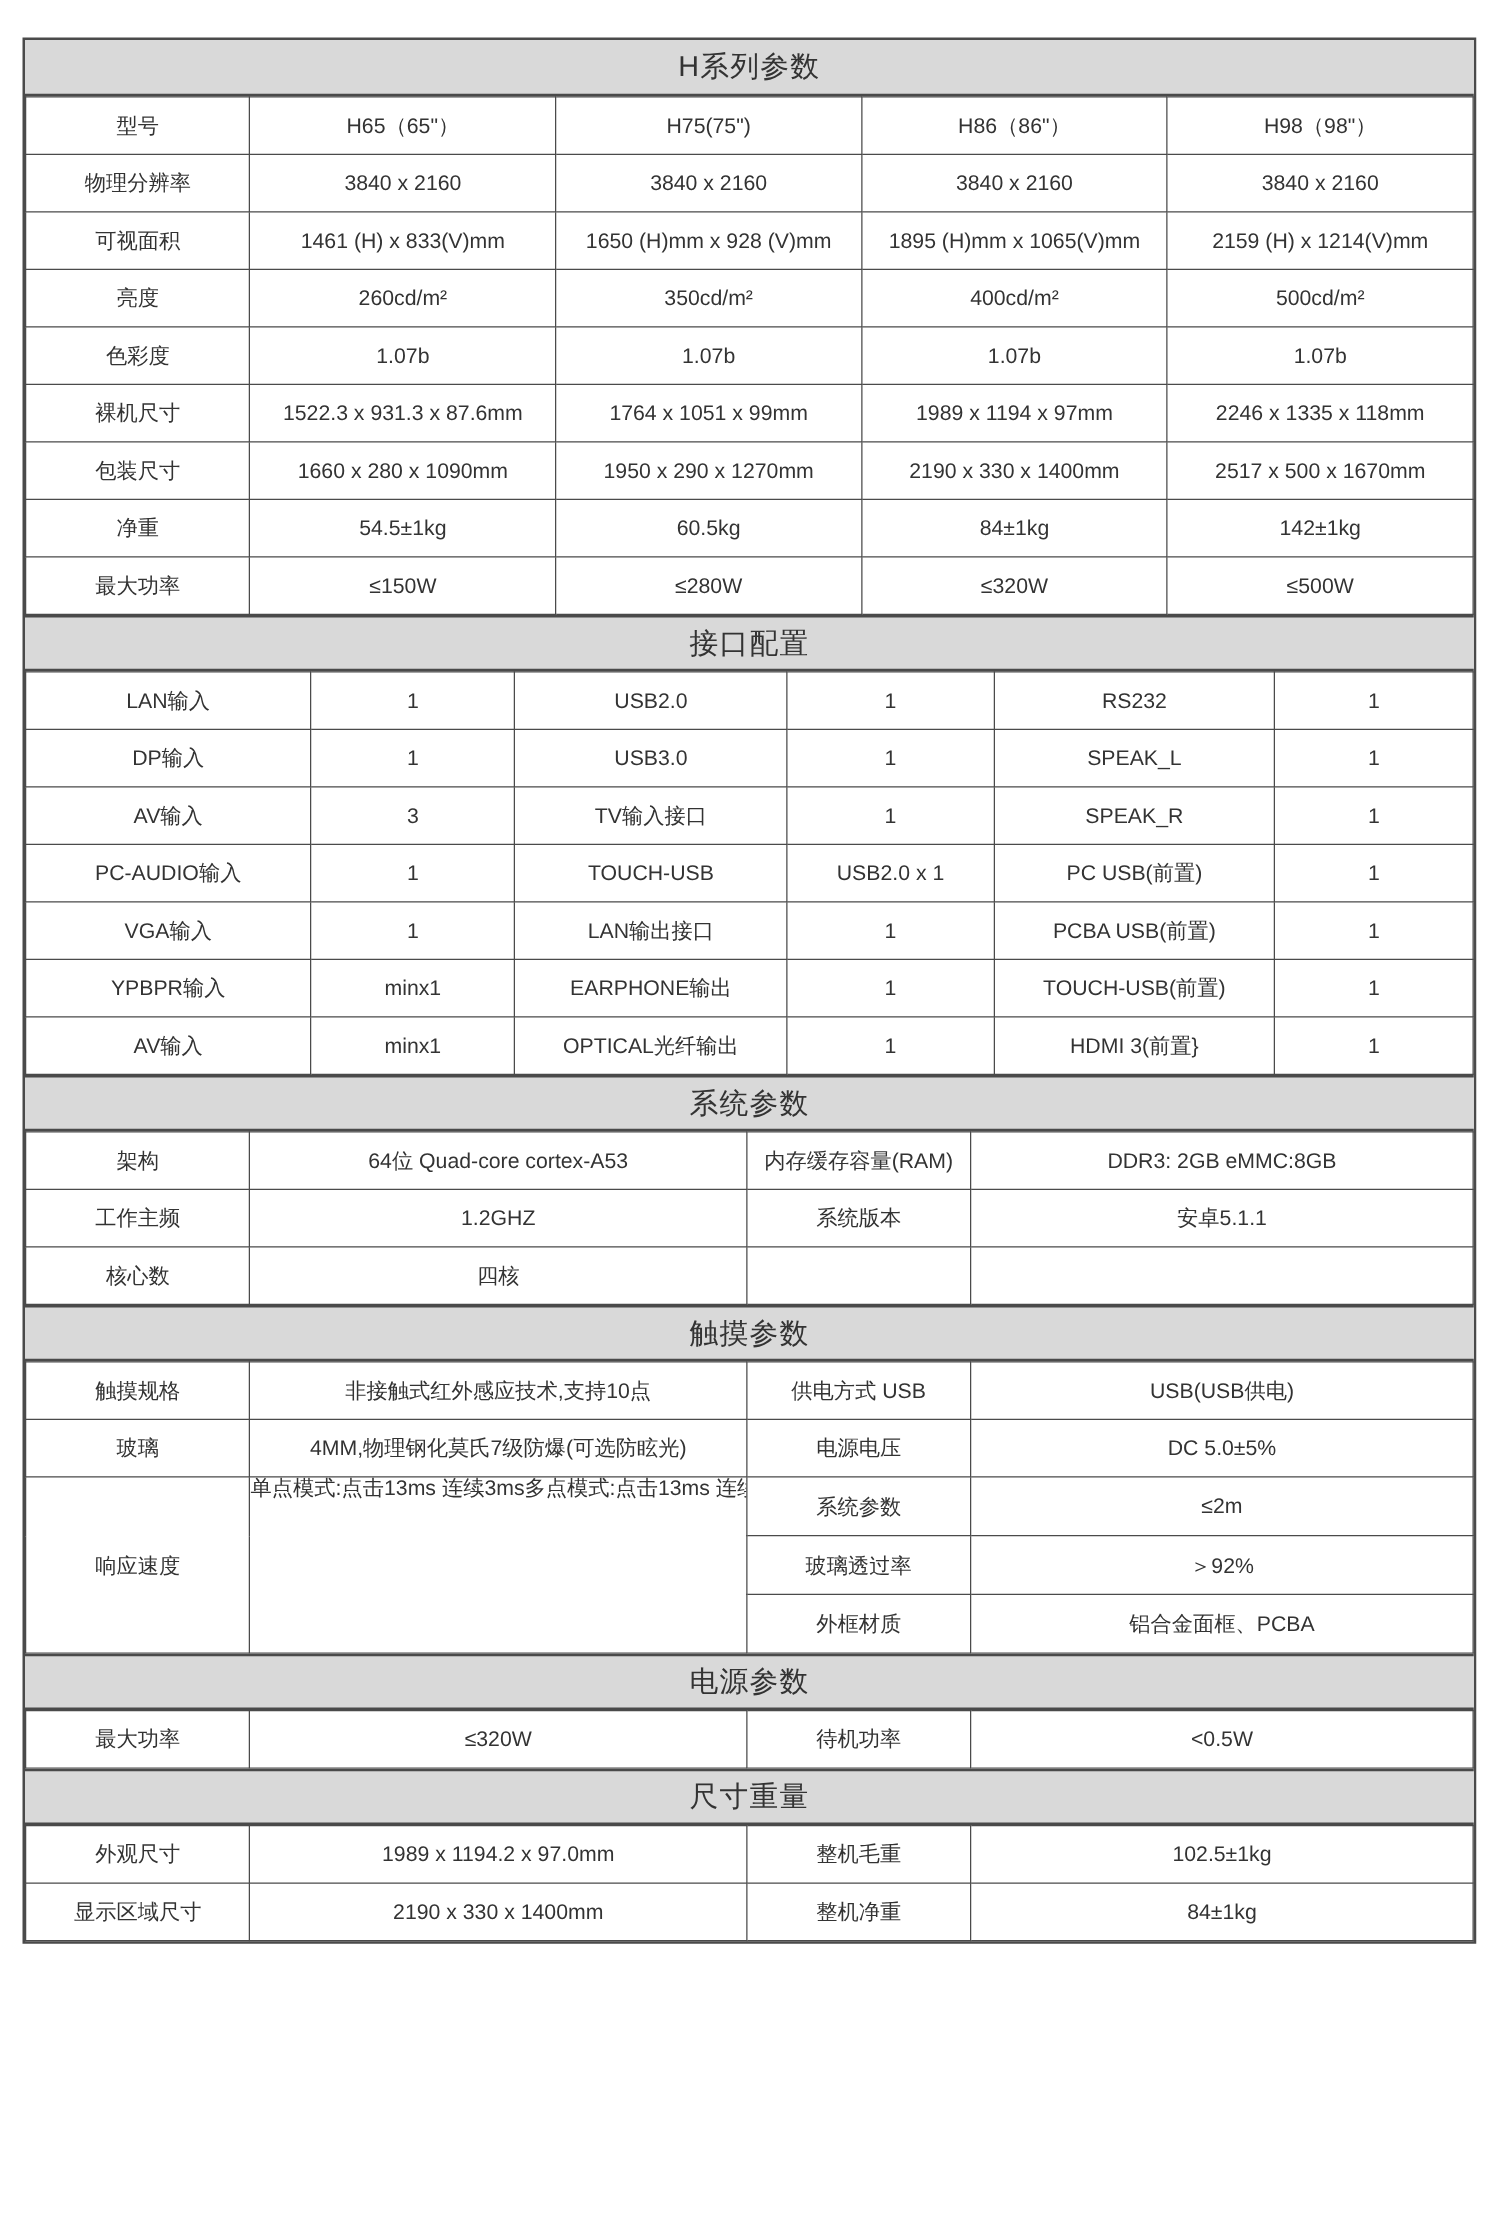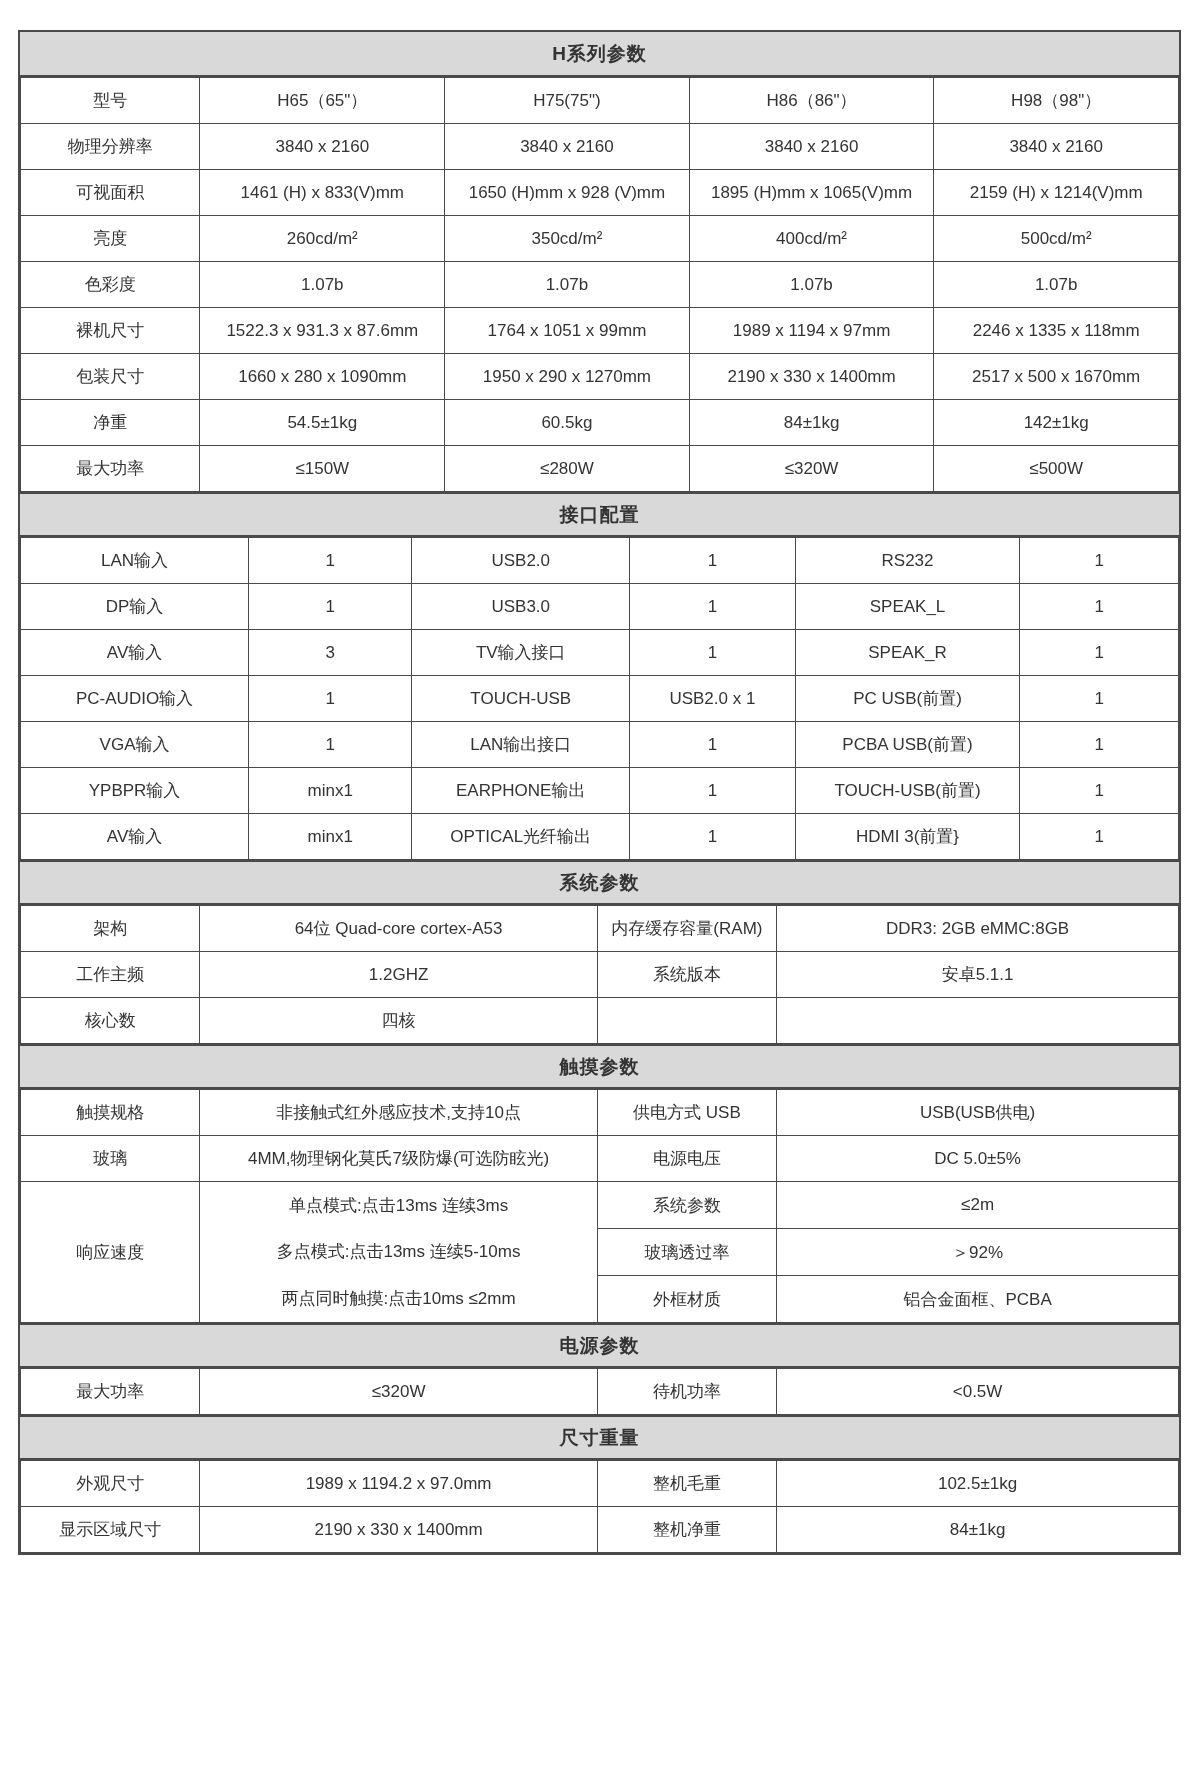--- a/index.html
+++ b/index.html
@@ -11,25 +11,24 @@
   }
   .sheet { position: relative; width: 1198px; height: 1792px; background: #fff; }
   .spec-wrap {
     position: absolute; left: 18px; top: 30px; width: 1163px;
     border: 2px solid #4a4a4a; background: #fff;
   }
   .sh {
     background: #d9d9d9;
     height: 45px;
     display: flex; align-items: center; justify-content: center;
-    font-size: 19px; color: #333;
+    font-size: 23px; color: #333;
     border-top: 2px solid #4a4a4a;
     border-bottom: 2px solid #4a4a4a;
     letter-spacing: 1px;
-    font-weight: bold;
   }
   .sh.first { border-top: none; }
   table { width: 100%; border-collapse: collapse; table-layout: fixed; }
   td {
     border: 1px solid #4a4a4a;
     height: 46px;
     text-align: center; vertical-align: middle;
     font-size: 17px; color: #333;
     padding: 0 4px;
     overflow: hidden; white-space: nowrap;
@@ -44,21 +43,21 @@
   .t-io col.c4 { width: 14.3%; }
   .t-io col.c5 { width: 19.4%; }
   .t-io col.c6 { width: 13.7%; }
   
   .t-4 col.c1 { width: 15.5%; }
   .t-4 col.c2 { width: 34.3%; }
   .t-4 col.c3 { width: 15.5%; }
   .t-4 col.c4 { width: 34.7%; }
   td.resp-cell { padding: 0; height: 140px; }
   .resp-lines {
-    display: flex; flex-direction: column;
+    display: flex; flex-direction: row;
     justify-content: space-around;
     height: 140px;
   }
   .resp-lines div { line-height: 1; }
 </style>
 </head>
 <body>
 
 <div class="sheet">
   <div class="spec-wrap">

